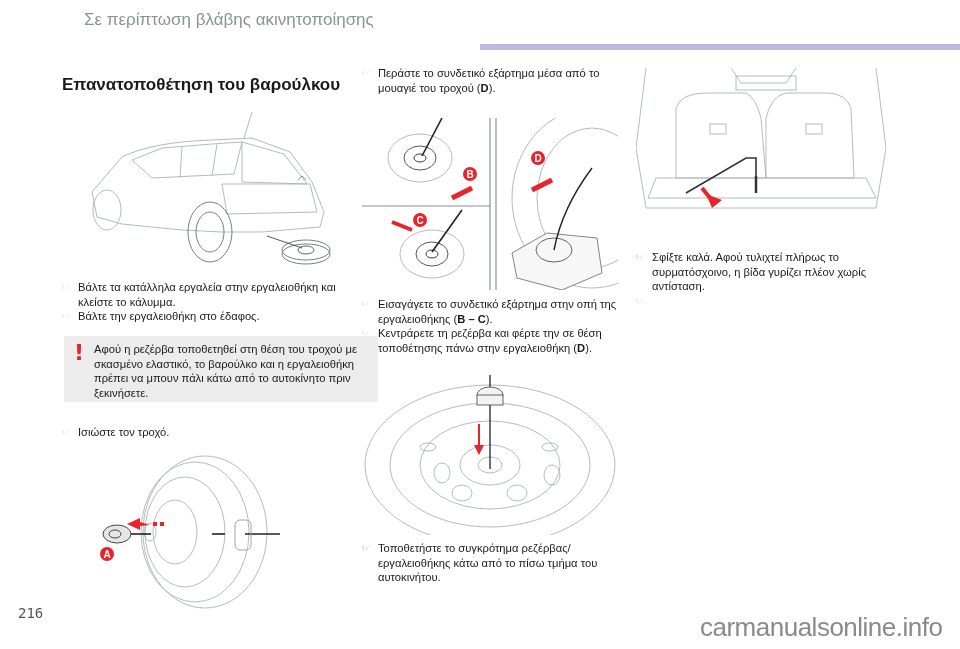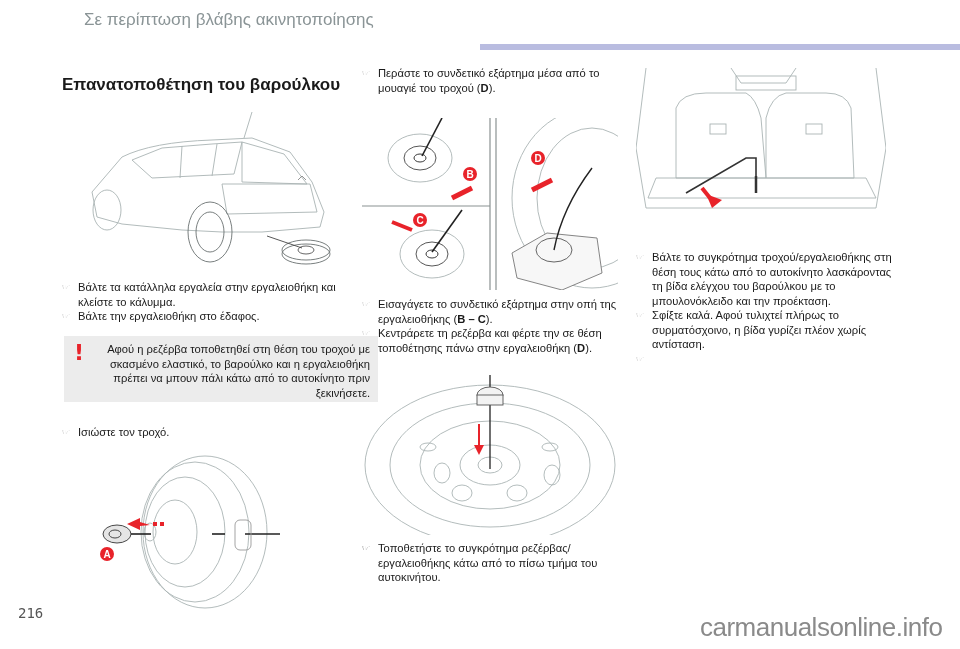--- a/index.html
+++ b/index.html
@@ -9,21 +9,21 @@
   .running-head { left: 84px; top: 10px; font-size: 17px; color: #8a9496; }
   .head-bar { left: 480px; top: 44px; width: 480px; height: 6px; background: #b9bce0; }
   .section-title { left: 62px; top: 66px; font-size: 17px; font-weight: bold; line-height: 19px; color: #1a1a1a; margin-top: 9px; }
   .section-title span { display: block; }
   .steps { font-size: 11.2px; line-height: 14.5px; color: #1a1a1a; }
   .step { position: relative; padding-left: 16px; margin-bottom: 0; }
   .step .hand { position: absolute; left: 0; top: 0; font-size: 9px; color: #555; }
   .step b { font-weight: bold; }
   .warning { left: 64px; top: 336px; width: 276px; height: 52px; background: #ececec; padding: 6px 8px 8px 30px; box-sizing: content-box; }
   .warning .excl { position: absolute; left: 10px; top: 4px; font-size: 22px; font-weight: bold; color: #e8232a; font-family: "DejaVu Sans", sans-serif; }
-  .warning .txt { font-size: 11.2px; line-height: 14.5px; color: #1a1a1a; text-align: right; }
+  .warning .txt { font-size: 11.2px; line-height: 14.5px; color: #1a1a1a; }
   .page-num { left: 18px; top: 605px; font-size: 14px; color: #555; font-family: "DejaVu Sans Mono", monospace; }
   .watermark { left: 700px; top: 612px; font-size: 26px; color: #8a8a8a; letter-spacing: -0.5px; }
   .fig { position: absolute; }
   .fig svg { display: block; }
   .label-circle { fill: #e8232a; }
   .label-text { fill: #ffffff; font-size: 10px; font-weight: bold; font-family: "Liberation Sans", sans-serif; }
 </style>
 </head>
 <body>
 
@@ -190,21 +190,20 @@
     <path d="M50 125 L110 90 L120 90 L120 120" stroke="#333" stroke-width="1.6"></path>
     <line x1="120" y1="108" x2="120" y2="125" stroke="#333" stroke-width="2.5"></line>
     <path d="M66 120 L74 130" stroke="#e8232a" stroke-width="4"></path>
     <path d="M70 126 L86 132 L76 140 Z" fill="#e8232a" stroke="none"></path>
   </svg>
 </div>
 
 <div class="abs steps" style="left:636px;top:250px;width:260px;">
   <div class="step">
     <span class="hand">☞</span>
-    <span>Βάλτε το συγκρότημα τροχού/εργαλειοθήκης στη θέση τους κάτω από το αυτοκίνητο λασκάροντας τη βίδα ελέγχου του βαρούλκου με το μπουλονόκλειδο και την προέκταση.</span>
   </div>
   <div class="step">
     <span class="hand">☞</span>
     <span>Σφίξτε καλά. Αφού τυλιχτεί πλήρως το συρματόσχοινο, η βίδα γυρίζει πλέον χωρίς αντίσταση.</span>
   </div>
   <div class="step">
     <span class="hand">☞</span>
   </div>
 </div>
 

